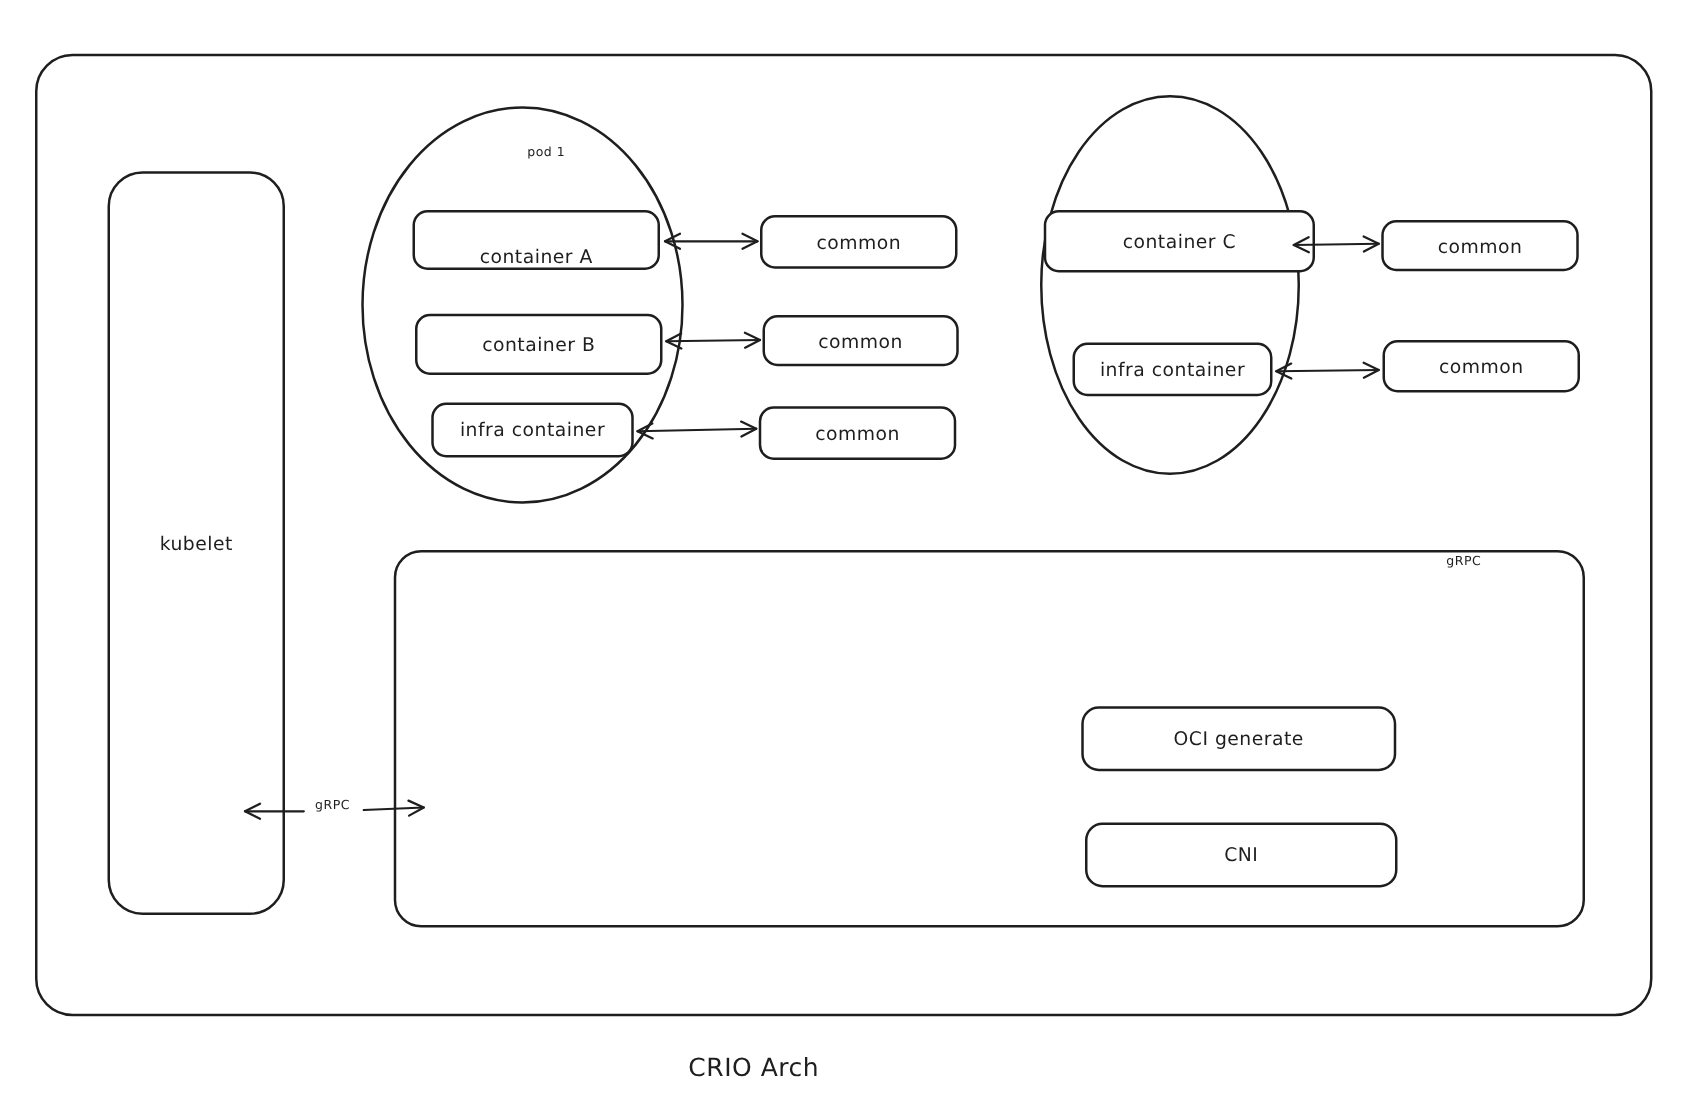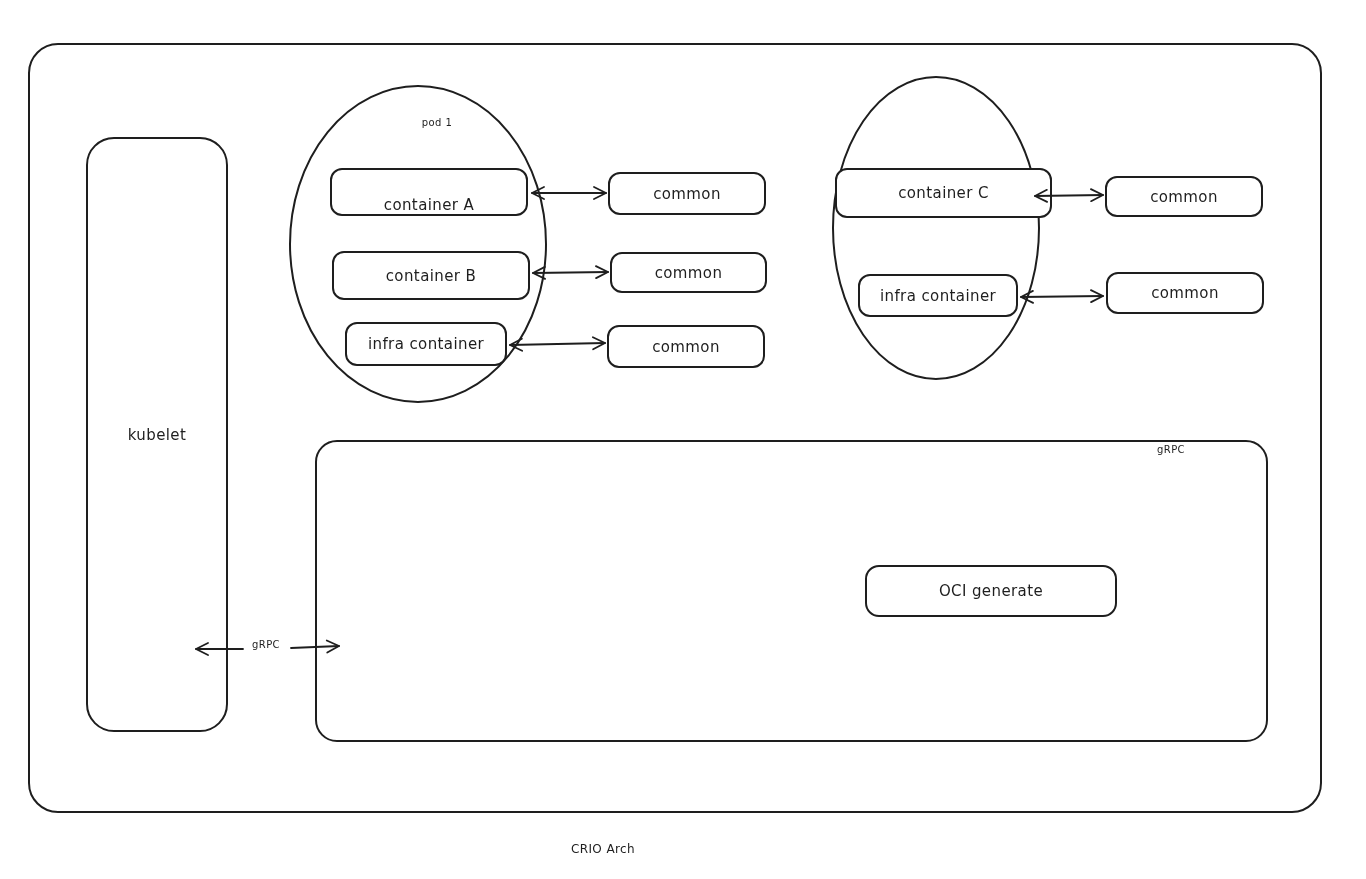--- a/index.html
+++ b/index.html
@@ -11,21 +11,21 @@
   .layer { position:absolute; left:0; top:0; width:1366px; height:879px; pointer-events:none; }
   .node {
     position:absolute; box-sizing:border-box;
     border:2px solid #1e1e1e;
     display:flex; align-items:center; justify-content:center;
     font-size:15px; letter-spacing:0.4px; white-space:nowrap;
   }
   .filled { background:#ffffff; }
   .hollow { background:transparent; }
   .tag { position:absolute; font-size:10px; letter-spacing:0.4px; text-align:center; white-space:nowrap; }
-  .caption { font-size:12px; }
+  .caption { font-size:20px; }
 </style>
 </head>
 <body>
 
 <div class="canvas">
 
   <svg class="layer" viewBox="0 0 1366 879">
     <ellipse cx="418" cy="244" rx="128" ry="158" fill="none" stroke="#1e1e1e" stroke-width="2"></ellipse>
     <ellipse cx="936" cy="228" rx="103" ry="151" fill="none" stroke="#1e1e1e" stroke-width="2"></ellipse>
   </svg>
@@ -68,20 +68,23 @@
   <div class="node filled" style="left:1105px; top:176px; width:158px; height:41px; border-radius:12px;">
     <span>common</span>
   </div>
   <div class="node filled" style="left:1106px; top:272px; width:158px; height:42px; border-radius:12px;">
     <span>common</span>
   </div>
 
   <div class="node filled" style="left:865px; top:565px; width:252px; height:52px; border-radius:14px;">
     <span>OCI generate</span>
   </div>
+  <div class="node filled" style="left:868px; top:658px; width:250px; height:52px; border-radius:14px;">
+    <span>CNI</span>
+  </div>
 
   <div class="tag" style="left:387px; top:117px; width:100px;">pod 1</div>
   <div class="tag" style="left:1121px; top:444px; width:100px;">gRPC</div>
   <div class="tag" style="left:241px; top:639px; width:50px;">gRPC</div>
   <div class="tag caption" style="left:503px; top:842px; width:200px;">CRIO Arch</div>
 
   <svg class="layer" viewBox="0 0 1366 879">
     <defs>
       <marker id="ah" markerUnits="userSpaceOnUse" markerWidth="16" markerHeight="16" refX="14" refY="8" orient="auto-start-reverse">
         <path d="M 2,2 L 14,8 L 2,14" fill="none" stroke="#1e1e1e" stroke-width="1.8" stroke-linecap="round" stroke-linejoin="round"></path>

